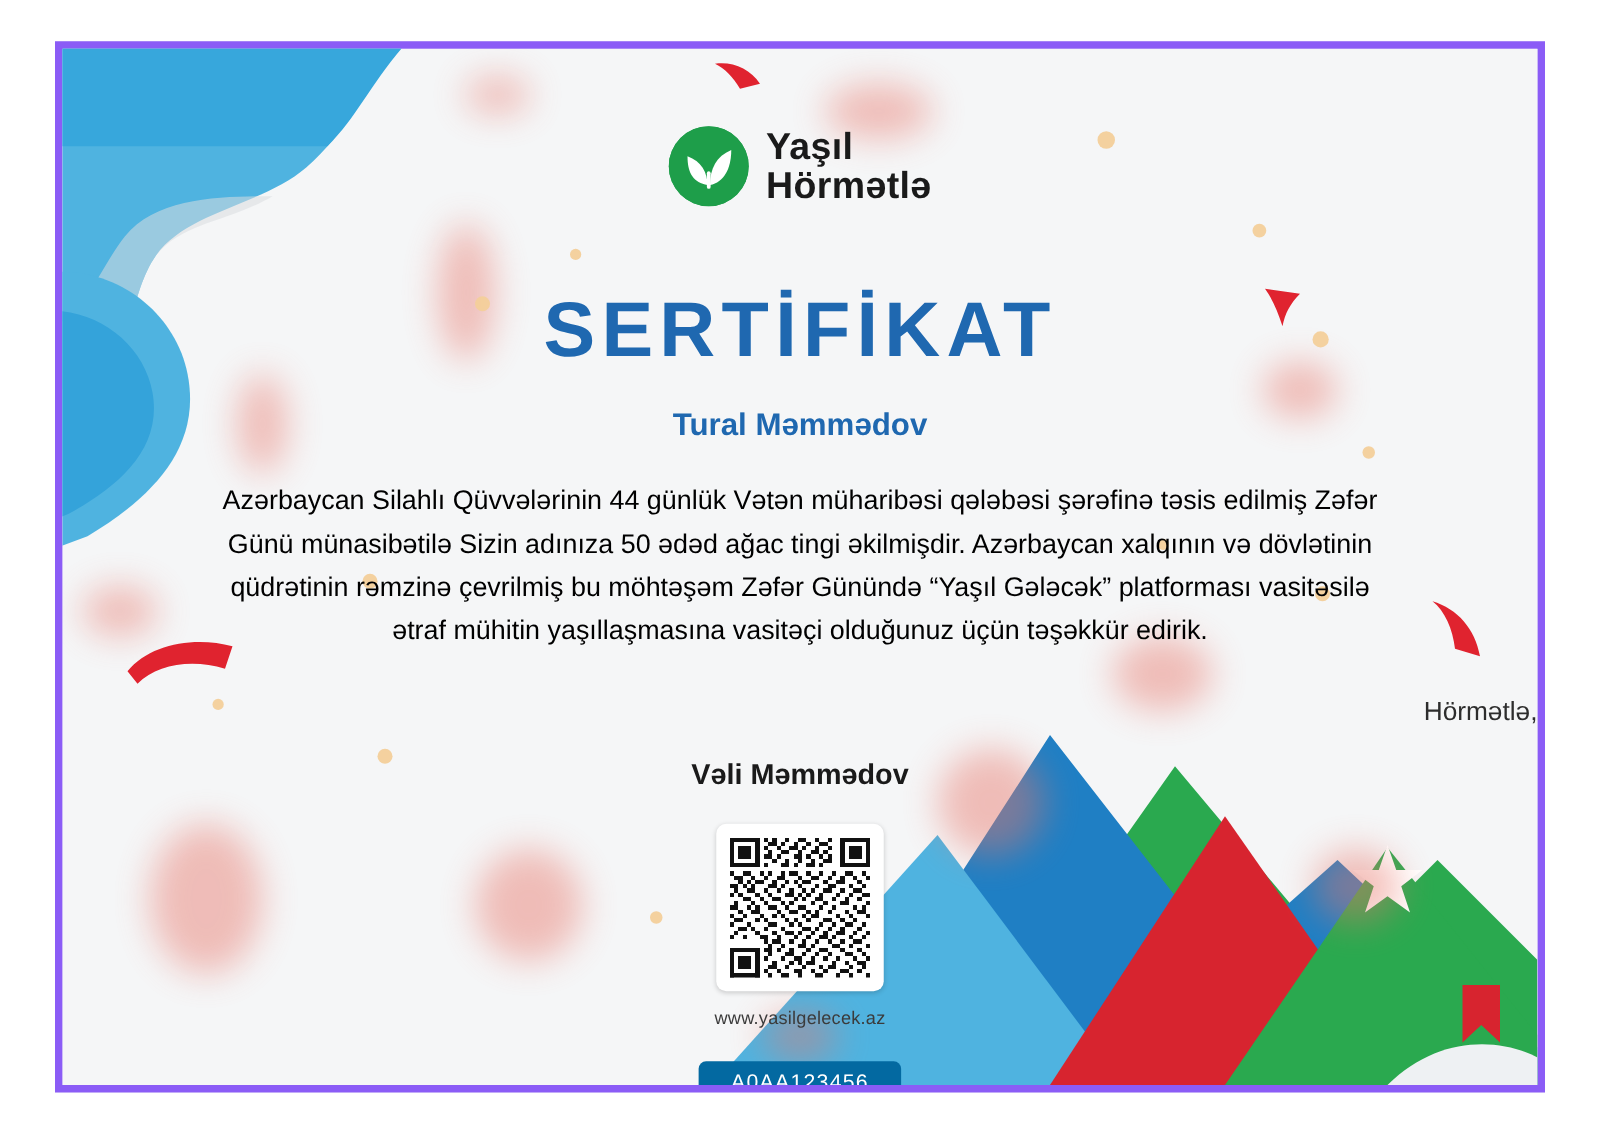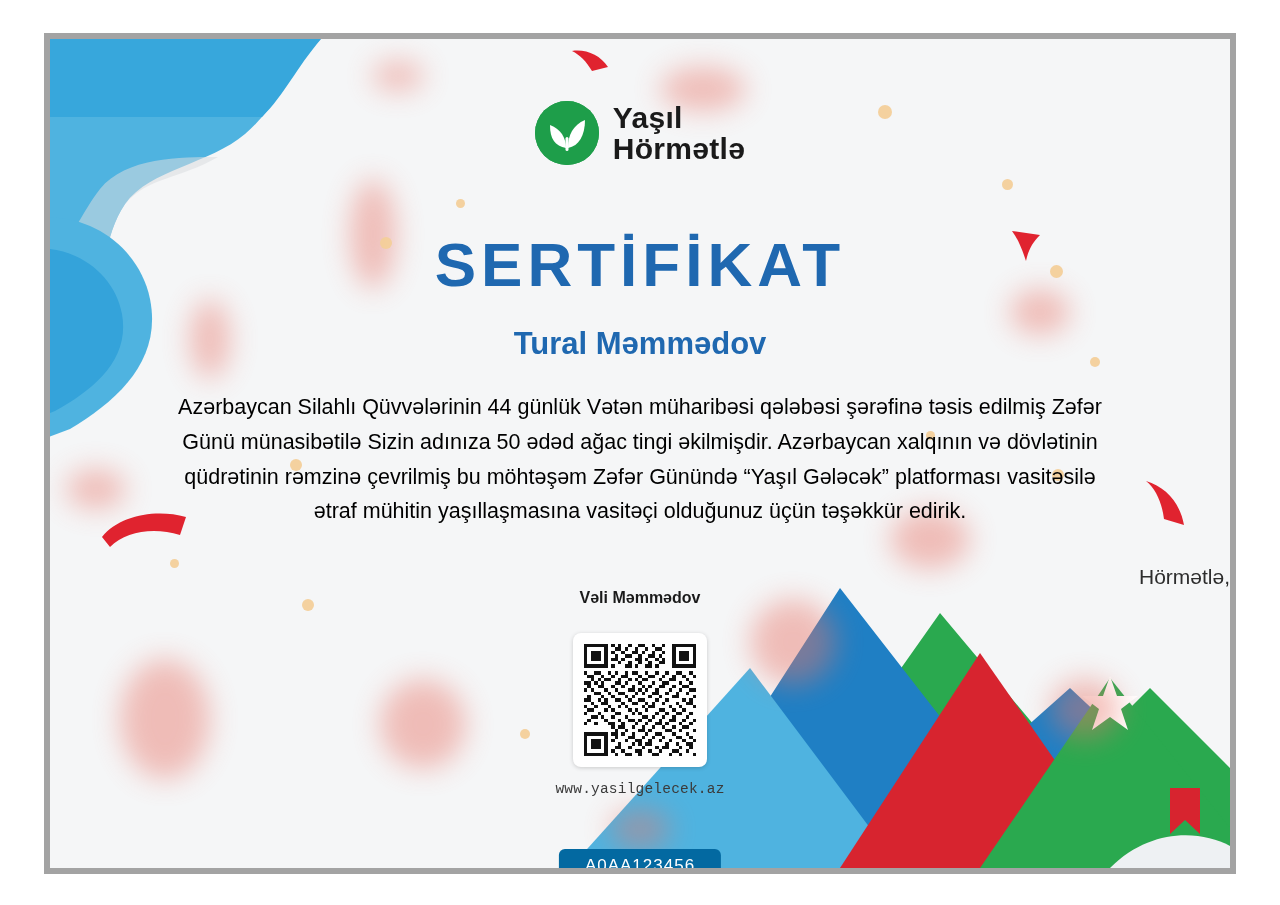--- a/index.html
+++ b/index.html
@@ -21,21 +21,21 @@
     background: #ffffff;
   }
 
   
   .cert-frame {
     position: absolute;
     left: 44px;
     top: 33px;
     width: 1192px;
     height: 841px;
-    border: 6px solid #a3a3a3;
+    border: 6px solid #8b5cf6;
     box-sizing: border-box;
     background: #f4f6f8;
     overflow: hidden;
   }
 
   .cert-inner {
     position: absolute;
     inset: 0;
     overflow: hidden;
   }
@@ -128,42 +128,42 @@
   .title {
     margin-top: 64px;
     font-size: 62px;
     font-weight: bold;
     color: #1f68b0;
     letter-spacing: 5px;
   }
 
   .recipient {
     margin-top: 26px;
-    font-size: 31px;
+    font-size: 25px;
     font-weight: bold;
     color: #1f68b0;
   }
 
   .body-text {
     margin: 28px auto 0 auto;
     width: 960px;
     font-size: 21.5px;
     line-height: 1.62;
     color: #000000;
   }
 
   .regards {
     margin-top: 36px;
     font-size: 21px;
     color: #2d2d2d;
     text-align: right;
   }
   .signer {
-    margin-top: 0;
-    font-size: 16px;
+    margin-top: 24px;
+    font-size: 23px;
     font-weight: bold;
     color: #1a1a1a;
   }
 
   .qr-box {
     margin: 26px auto 0 auto;
     width: 134px;
     height: 134px;
     background: #ffffff;
     border-radius: 8px;
@@ -172,21 +172,20 @@
     align-items: center;
     justify-content: center;
   }
   .qr-img { width: 112px; height: 112px; display:block; }
 
   .site {
     margin-top: 14px;
     font-size: 14.5px;
     color: #3b3b3b;
     letter-spacing: 0.2px;
-    font-family: Liberation Mono, monospace;
   }
 
   
   .serial {
     position: absolute;
     left: 50%;
     transform: translateX(-50%);
     bottom: -16px;
     background: #0369a1;
     color: #ffffff;

